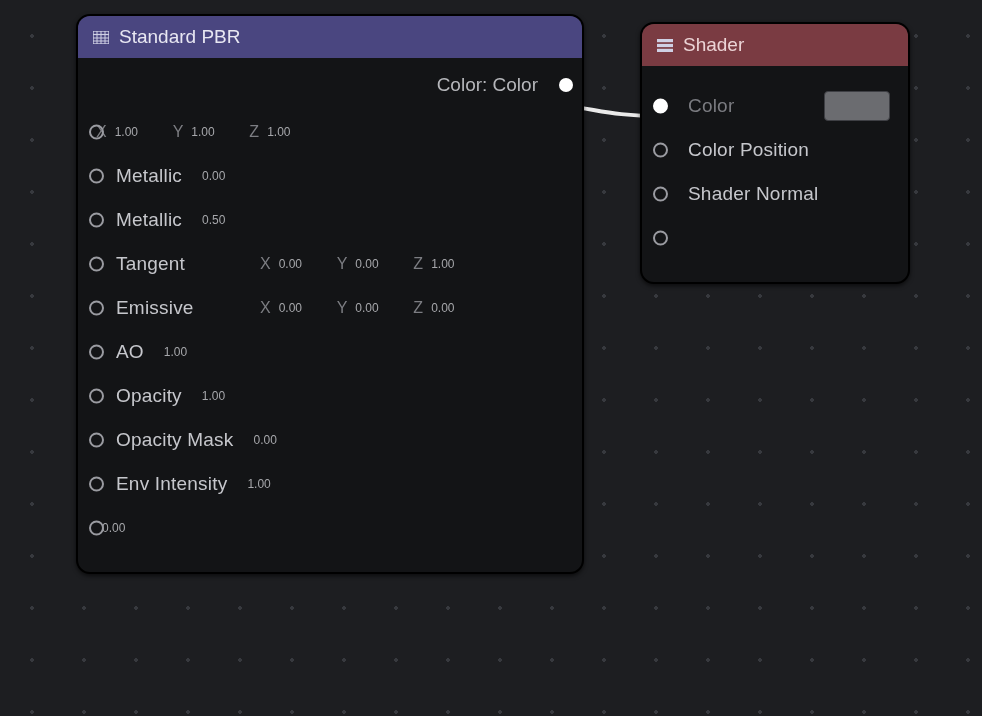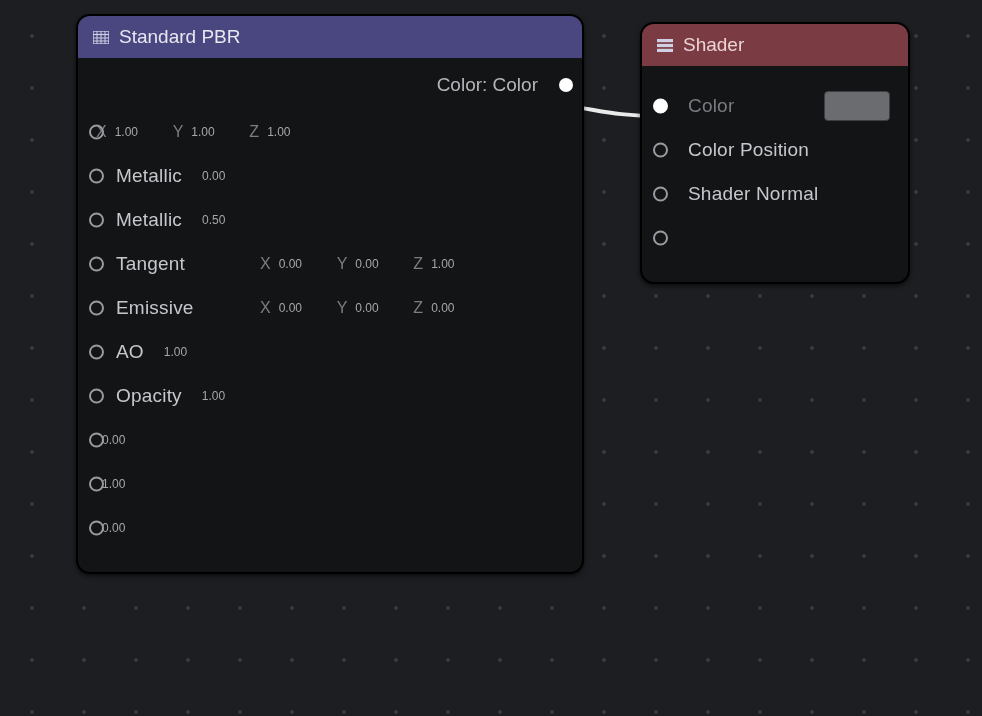--- a/index.html
+++ b/index.html
@@ -170,24 +170,26 @@
           <span class="label">AO</span>
           <span class="val">1.00</span>
         </div>
         <div class="row single">
           <span class="in-dot"></span>
           <span class="label">Opacity</span>
           <span class="val">1.00</span>
         </div>
         <div class="row single">
           <span class="in-dot"></span>
+          <span class="label">Opacity Mask</span>
           <span class="val">0.00</span>
         </div>
         <div class="row single">
           <span class="in-dot"></span>
+          <span class="label">Env Intensity</span>
           <span class="val">1.00</span>
         </div>
         <div class="row single">
           <span class="in-dot"></span>
           <span class="val">0.00</span>
         </div>
       </div>
   </div>
 </div>
 

